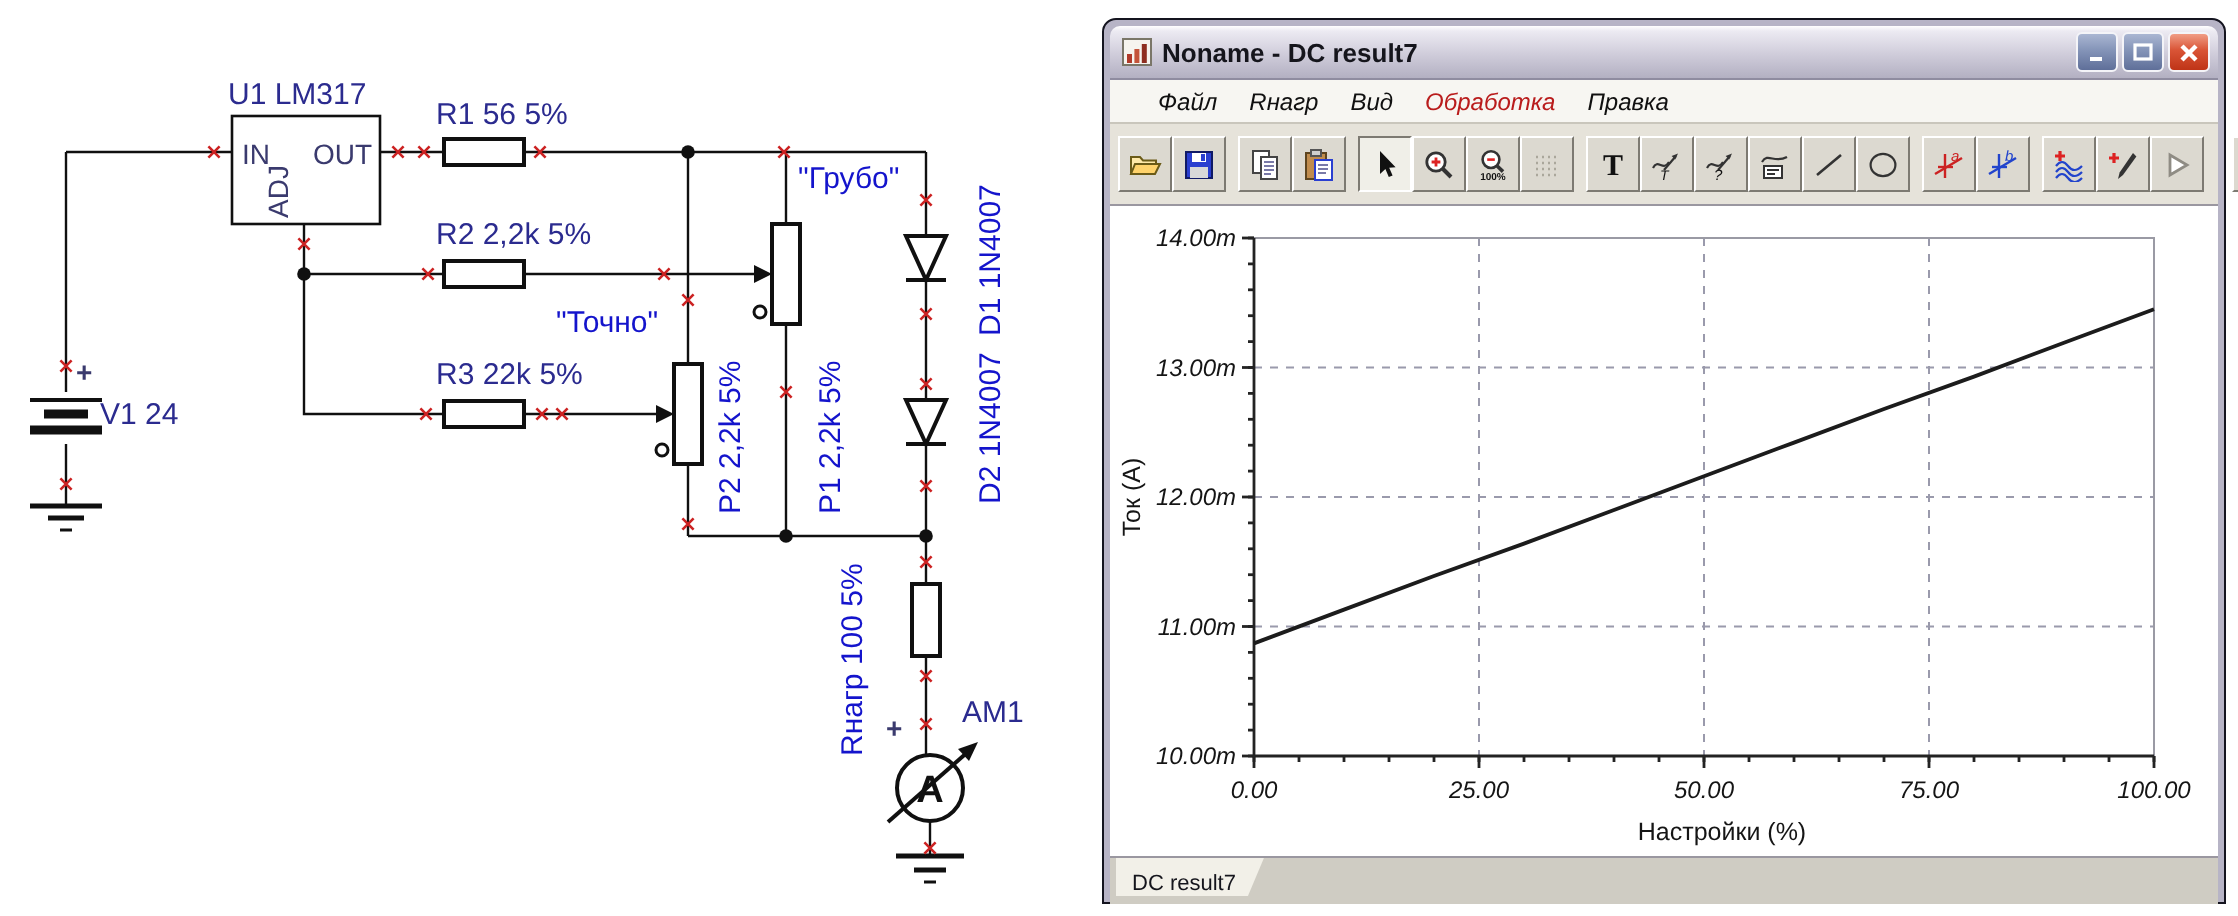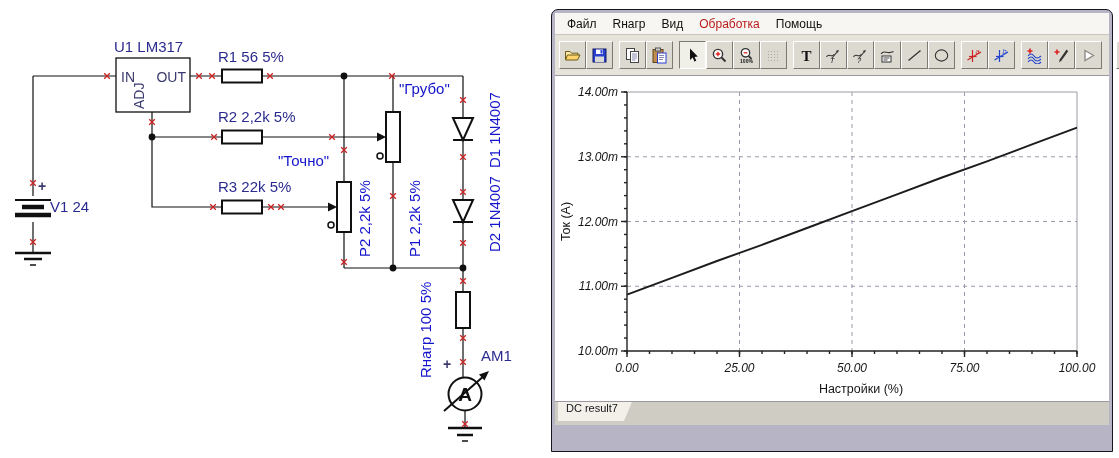--- a/index.html
+++ b/index.html
@@ -19,43 +19,43 @@
           border:1px solid #14141f;background:#b7b4c6;padding:3px;border-radius:7px 7px 0 0;}
   .titlebar{height:26px;border-radius:5px 5px 0 0;display:flex;align-items:center;padding:0 4px;
             background:linear-gradient(180deg,#ffffff 0%,#eceaf2 10%,#cfccda 55%,#b3b0c2 100%);
             border-bottom:1px solid #8f8ca0;}
   .titlebar .ticon{width:16px;height:16px;margin:0 4px 0 2px;flex:0 0 auto;}
   .title-text{flex:1;font-weight:bold;font-size:13px;color:#15151c;white-space:nowrap;overflow:hidden;}
   .winbtn{width:21px;height:20px;margin-left:2px;border-radius:3px;border:1px solid #f4f4f8;
           display:flex;align-items:center;justify-content:center;box-sizing:border-box;}
   .winbtn.minmax{background:linear-gradient(180deg,#aab6d2 0%,#8494b8 45%,#5f6f99 100%);}
   .winbtn.close{background:linear-gradient(180deg,#f09d85 0%,#d95436 45%,#bf3417 100%);}
-  .menubar{height:21px;background:#f7f6f2;display:flex;align-items:center;padding-left:4px;
-           border-bottom:1px solid #c9c6bc;}
+  .menubar{height:21px;background:#f7f6f2;display:flex;align-items:center;padding-left:16px;
+           border-bottom:1px solid #c9c6bc;font-style:italic;}
   .menu-item{font-size:12px;color:#101010;padding:2px 8px;cursor:default;}
   .menu-item.disabled{color:#b91c1c;}
   .toolbar{height:40px;background:#e6e3da;display:flex;align-items:center;padding-left:4px;
            border-bottom:1px solid #9a97a0;}
   .tgroup{display:flex;margin-right:6px;}
   .tbtn{width:27px;height:28px;background:#dcd9d0;border-top:1px solid #fff;border-left:1px solid #fff;
         border-right:1px solid #7d7a72;border-bottom:1px solid #7d7a72;box-sizing:border-box;
         display:flex;align-items:center;justify-content:center;}
   .tbtn.pressed{background:#f0efe8;border-top:1px solid #7d7a72;border-left:1px solid #7d7a72;
         border-right:1px solid #fff;border-bottom:1px solid #fff;}
   .tbtn svg{display:block;}
   .chartpanel{height:325px;background:#fff;position:relative;border-bottom:1px solid #9a97a0;}
   .chartpanel svg{display:block;}
   .grid{stroke:#9a9aac;stroke-width:1;stroke-dasharray:4,4;}
   .frame{stroke:#9a9aa4;stroke-width:1;fill:none;}
   .axis{stroke:#232323;stroke-width:1.4;fill:none;}
   .tick{font-family:"Liberation Sans",sans-serif;font-style:italic;font-size:12px;fill:#151515;}
   .axlabel{font-family:"Liberation Sans",sans-serif;font-size:12.5px;fill:#151515;}
   .tabbar{height:23px;background:#cfccc3;display:flex;align-items:flex-start;padding:0 0 0 3px;}
   .tab{height:19px;padding:0 14px 0 8px;background:#f2f0e8;font-size:11px;color:#15151c;
-       display:flex;align-items:flex-start;
+       display:flex;align-items:flex-end;
        clip-path:polygon(0 0,100% 0,calc(100% - 8px) 100%,0 100%);
        filter:drop-shadow(1px 1px 0 #6f6c64);}
 </style>
 </head>
 <body>
 
 <div class="stage">
 
   <div class="schematic">
     <svg width="551" height="458" viewBox="0 0 551 458">
@@ -194,27 +194,51 @@
         <use href="#xm" transform="translate(463,281)"></use>
           <use href="#xm" transform="translate(463,338)"></use>
         <use href="#xm" transform="translate(463,362)"></use>
           <use href="#xm" transform="translate(465,424)"></use>
       </g>
     </svg>
   </div>
 
   <div class="window">
 
+    <div class="titlebar">
+      <svg class="ticon" viewBox="0 0 16 16">
+        <rect x="0.5" y="1.5" width="14" height="13" fill="#f6f4ee" stroke="#7a7668"></rect>
+        <rect x="2.5" y="9" width="2.5" height="4.5" fill="#b03a2a"></rect>
+        <rect x="6.2" y="6.5" width="2.5" height="7" fill="#c4543a"></rect>
+        <rect x="9.9" y="4" width="2.5" height="9.5" fill="#8e2e20"></rect>
+      </svg>
+      <span class="title-text">Noname - DC result7</span>
+      <div class="winbtn minmax">
+        <svg width="11" height="11" viewBox="0 0 11 11">
+            <line x1="2" y1="8.5" x2="8" y2="8.5" stroke="#fff" stroke-width="2"></line>
+          </svg>
+      </div>
+      <div class="winbtn minmax">
+        <svg width="11" height="11" viewBox="0 0 11 11">
+            <rect x="1.5" y="1.5" width="8" height="7" fill="none" stroke="#fff" stroke-width="1.6"></rect>
+          </svg>
+      </div>
+      <div class="winbtn close">
+        <svg width="11" height="11" viewBox="0 0 11 11">
+            <path d="M2,2 L9,9 M2,9 L9,2" stroke="#fff" stroke-width="2.2"></path>
+          </svg>
+      </div>
+    </div>
 
     <div class="menubar">
       <span class="menu-item">Файл</span>
       <span class="menu-item">Rнагр</span>
       <span class="menu-item">Вид</span>
       <span class="menu-item disabled">Обработка</span>
-      <span class="menu-item">Помощь</span>
+      <span class="menu-item">Правка</span>
     </div>
 
     <div class="toolbar">
       <div class="tgroup">
         <div class="tbtn">
           <svg width="17" height="17" viewBox="0 0 17 17">
             <path d="M1.5,13 V4.5 H6 l1.5,1.7 H14 V8" fill="#ffe9a8" stroke="#6b5b17"></path>
             <path d="M3.5,8 H16 L13.5,13 H1.5 Z" fill="#ffd36b" stroke="#6b5b17"></path>
           </svg>
         </div>

